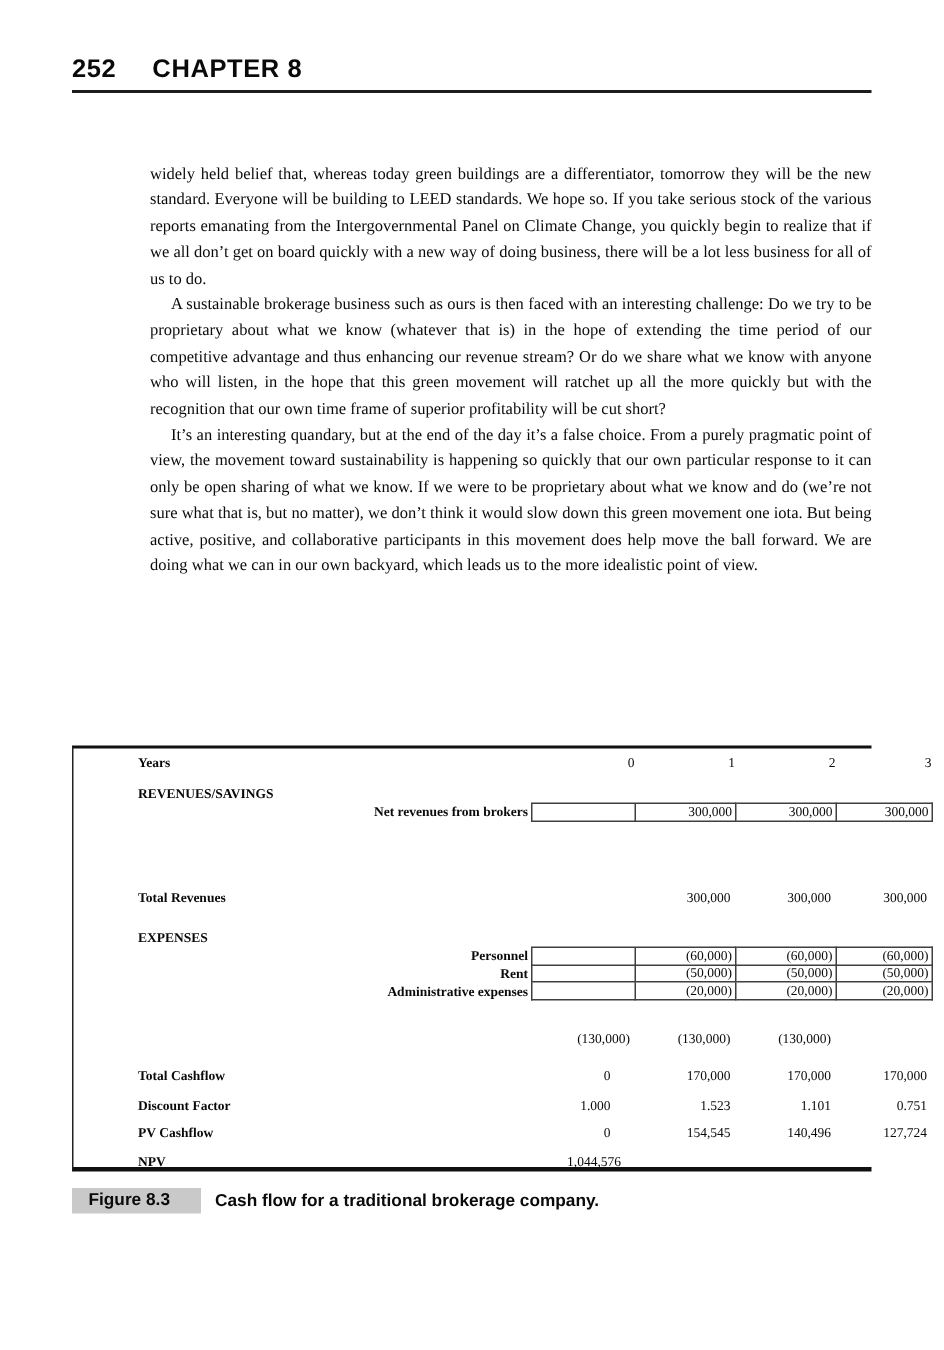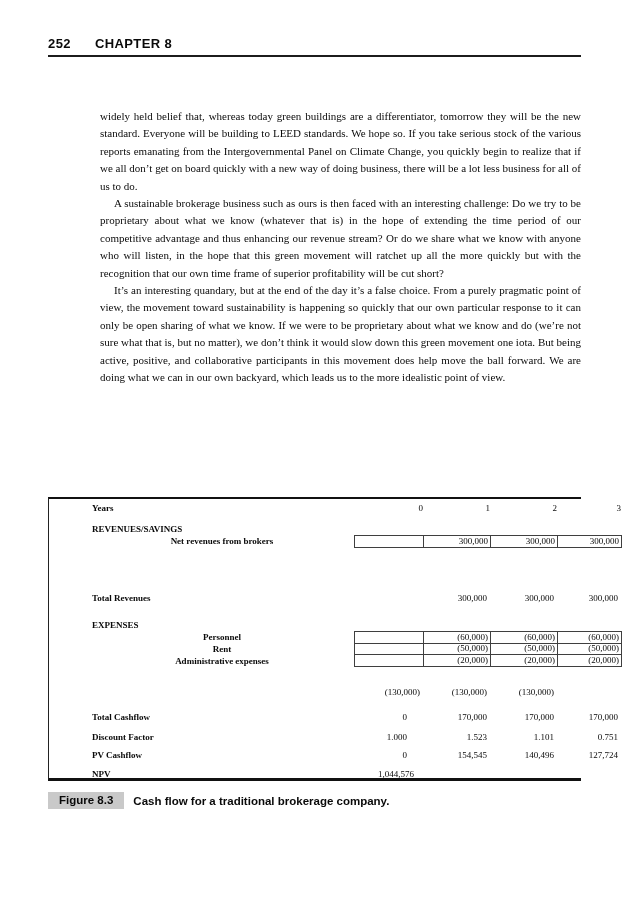--- a/index.html
+++ b/index.html
@@ -10,21 +10,21 @@
     background:#ffffff;
     color:#0a0a0a;
     font-family:"Liberation Serif", serif;
     overflow:hidden;
   }
 
   
   .page-header {
     position:absolute; left:48px; top:36px; width:533px;
     font-family:"Liberation Sans", sans-serif;
-    font-weight:bold; font-size:13px; letter-spacing:.4px;
+    font-weight:bold; font-size:17px; letter-spacing:.4px;
     border-bottom:2.5px solid #1c1c1c;
     padding-bottom:4px;
   }
   .page-num { display:inline-block; margin-right:24px; }
 
   
   .body-text {
     position:absolute; left:100px; top:108px; width:481px;
     font-size:11px; line-height:17.4px;
     text-align:justify;
@@ -39,21 +39,21 @@
     border-left:1px solid #222;
     border-bottom:3px solid #111;
     font-size:9px; line-height:11px;padding-left:40px;
   }
   .t-row {
     display:grid;
     grid-template-columns:265px 70px 67px 67px 64px;
     align-items:center;
   }
   .t-label { font-weight:bold; padding-left:3px; white-space:nowrap; }
-  .t-label.sub { text-align:center; padding-right:2px; }
+  .t-label.sub { text-align:right; padding-right:2px; }
   .t-cell { text-align:right; padding-right:4px; white-space:nowrap; }
   .t-cell.c0 { padding-right:17px; }
   .t-cell.npv { padding-right:10px; }
   .years-row { height:14px; margin-top:2px; }
   .years-row .t-cell { padding-right:1px; }
   .plain-row { height:11px; }
   .boxed-row { height:13px; }
   .boxed-row .t-cell, .box-block .t-cell {
     border:1px solid #3f3f3f;
     height:100%;
@@ -67,21 +67,21 @@
 
   
   .caption {
     position:absolute; left:48px; top:792px; width:533px;
     display:flex; align-items:center;
     font-family:"Liberation Sans", sans-serif;
     font-weight:bold; font-size:11.5px;
   }
   .fig-label {
     background:#c9c9c9;
-    padding:2px 11px 3px 11px;
+    padding:2px 21px 3px 11px;
     margin-right:9px;
   }
 </style>
 </head>
 <body>
 
 <div class="page">
 
   <div class="page-header">
     <span class="page-num">252</span><span>CHAPTER 8</span>

